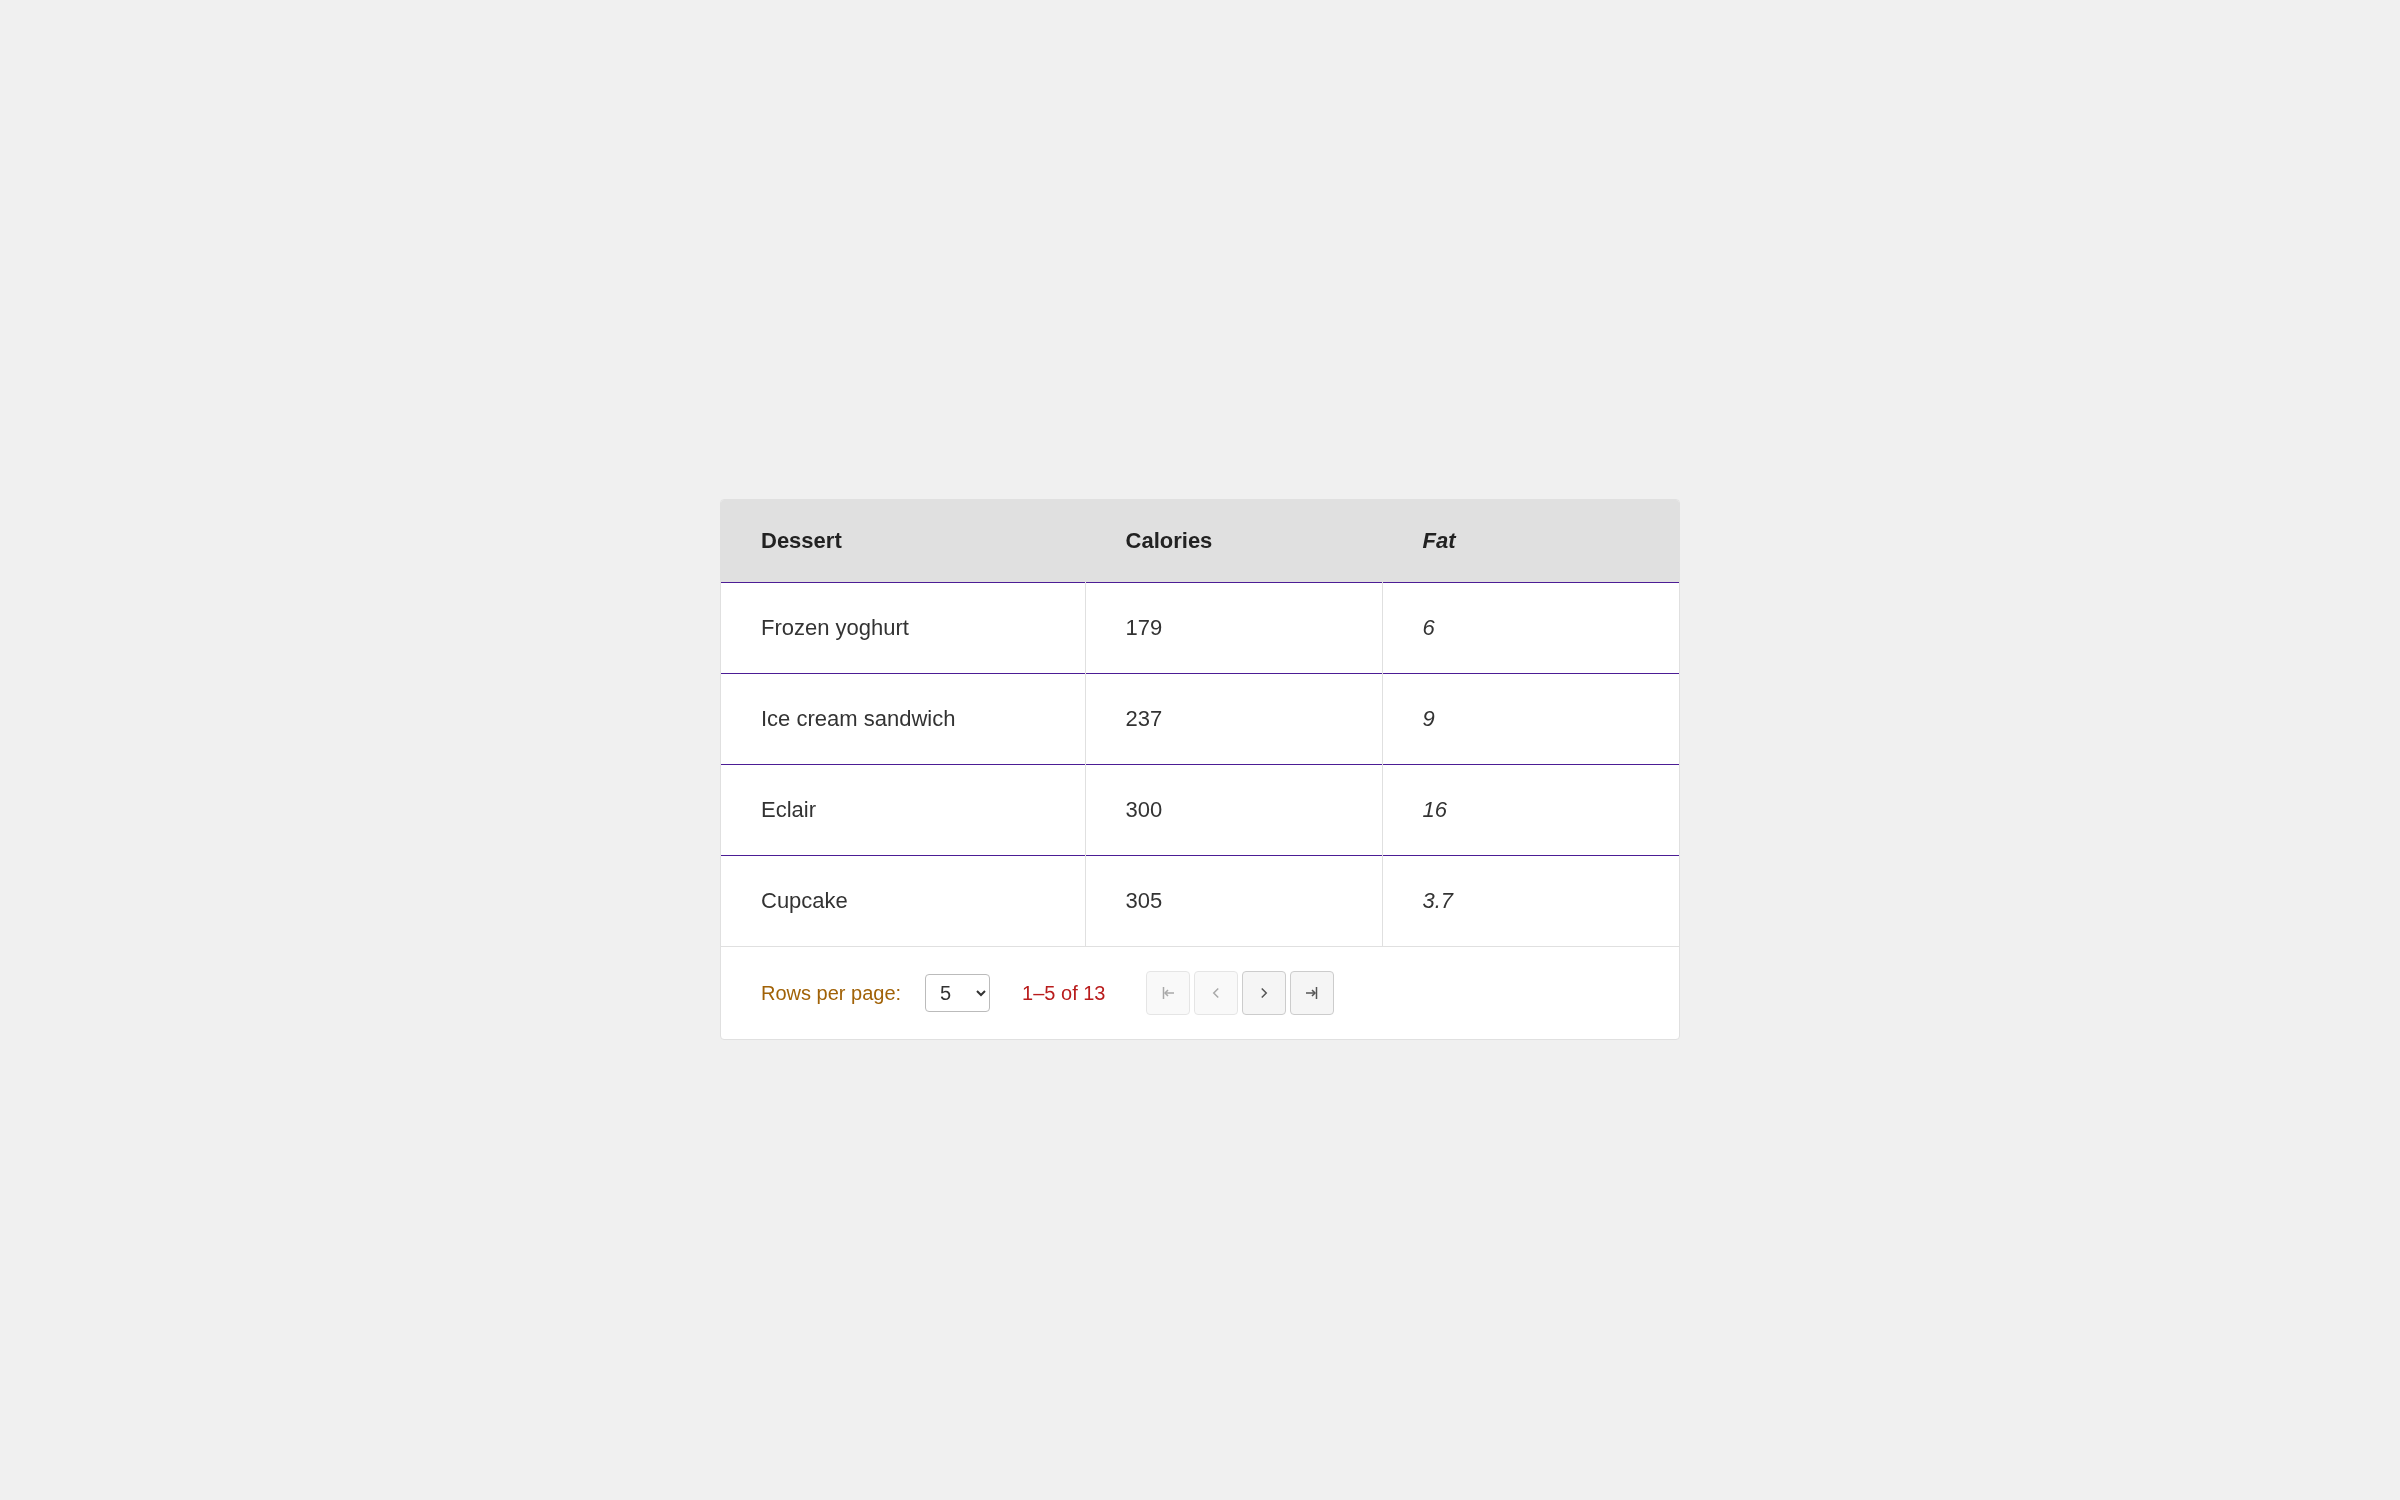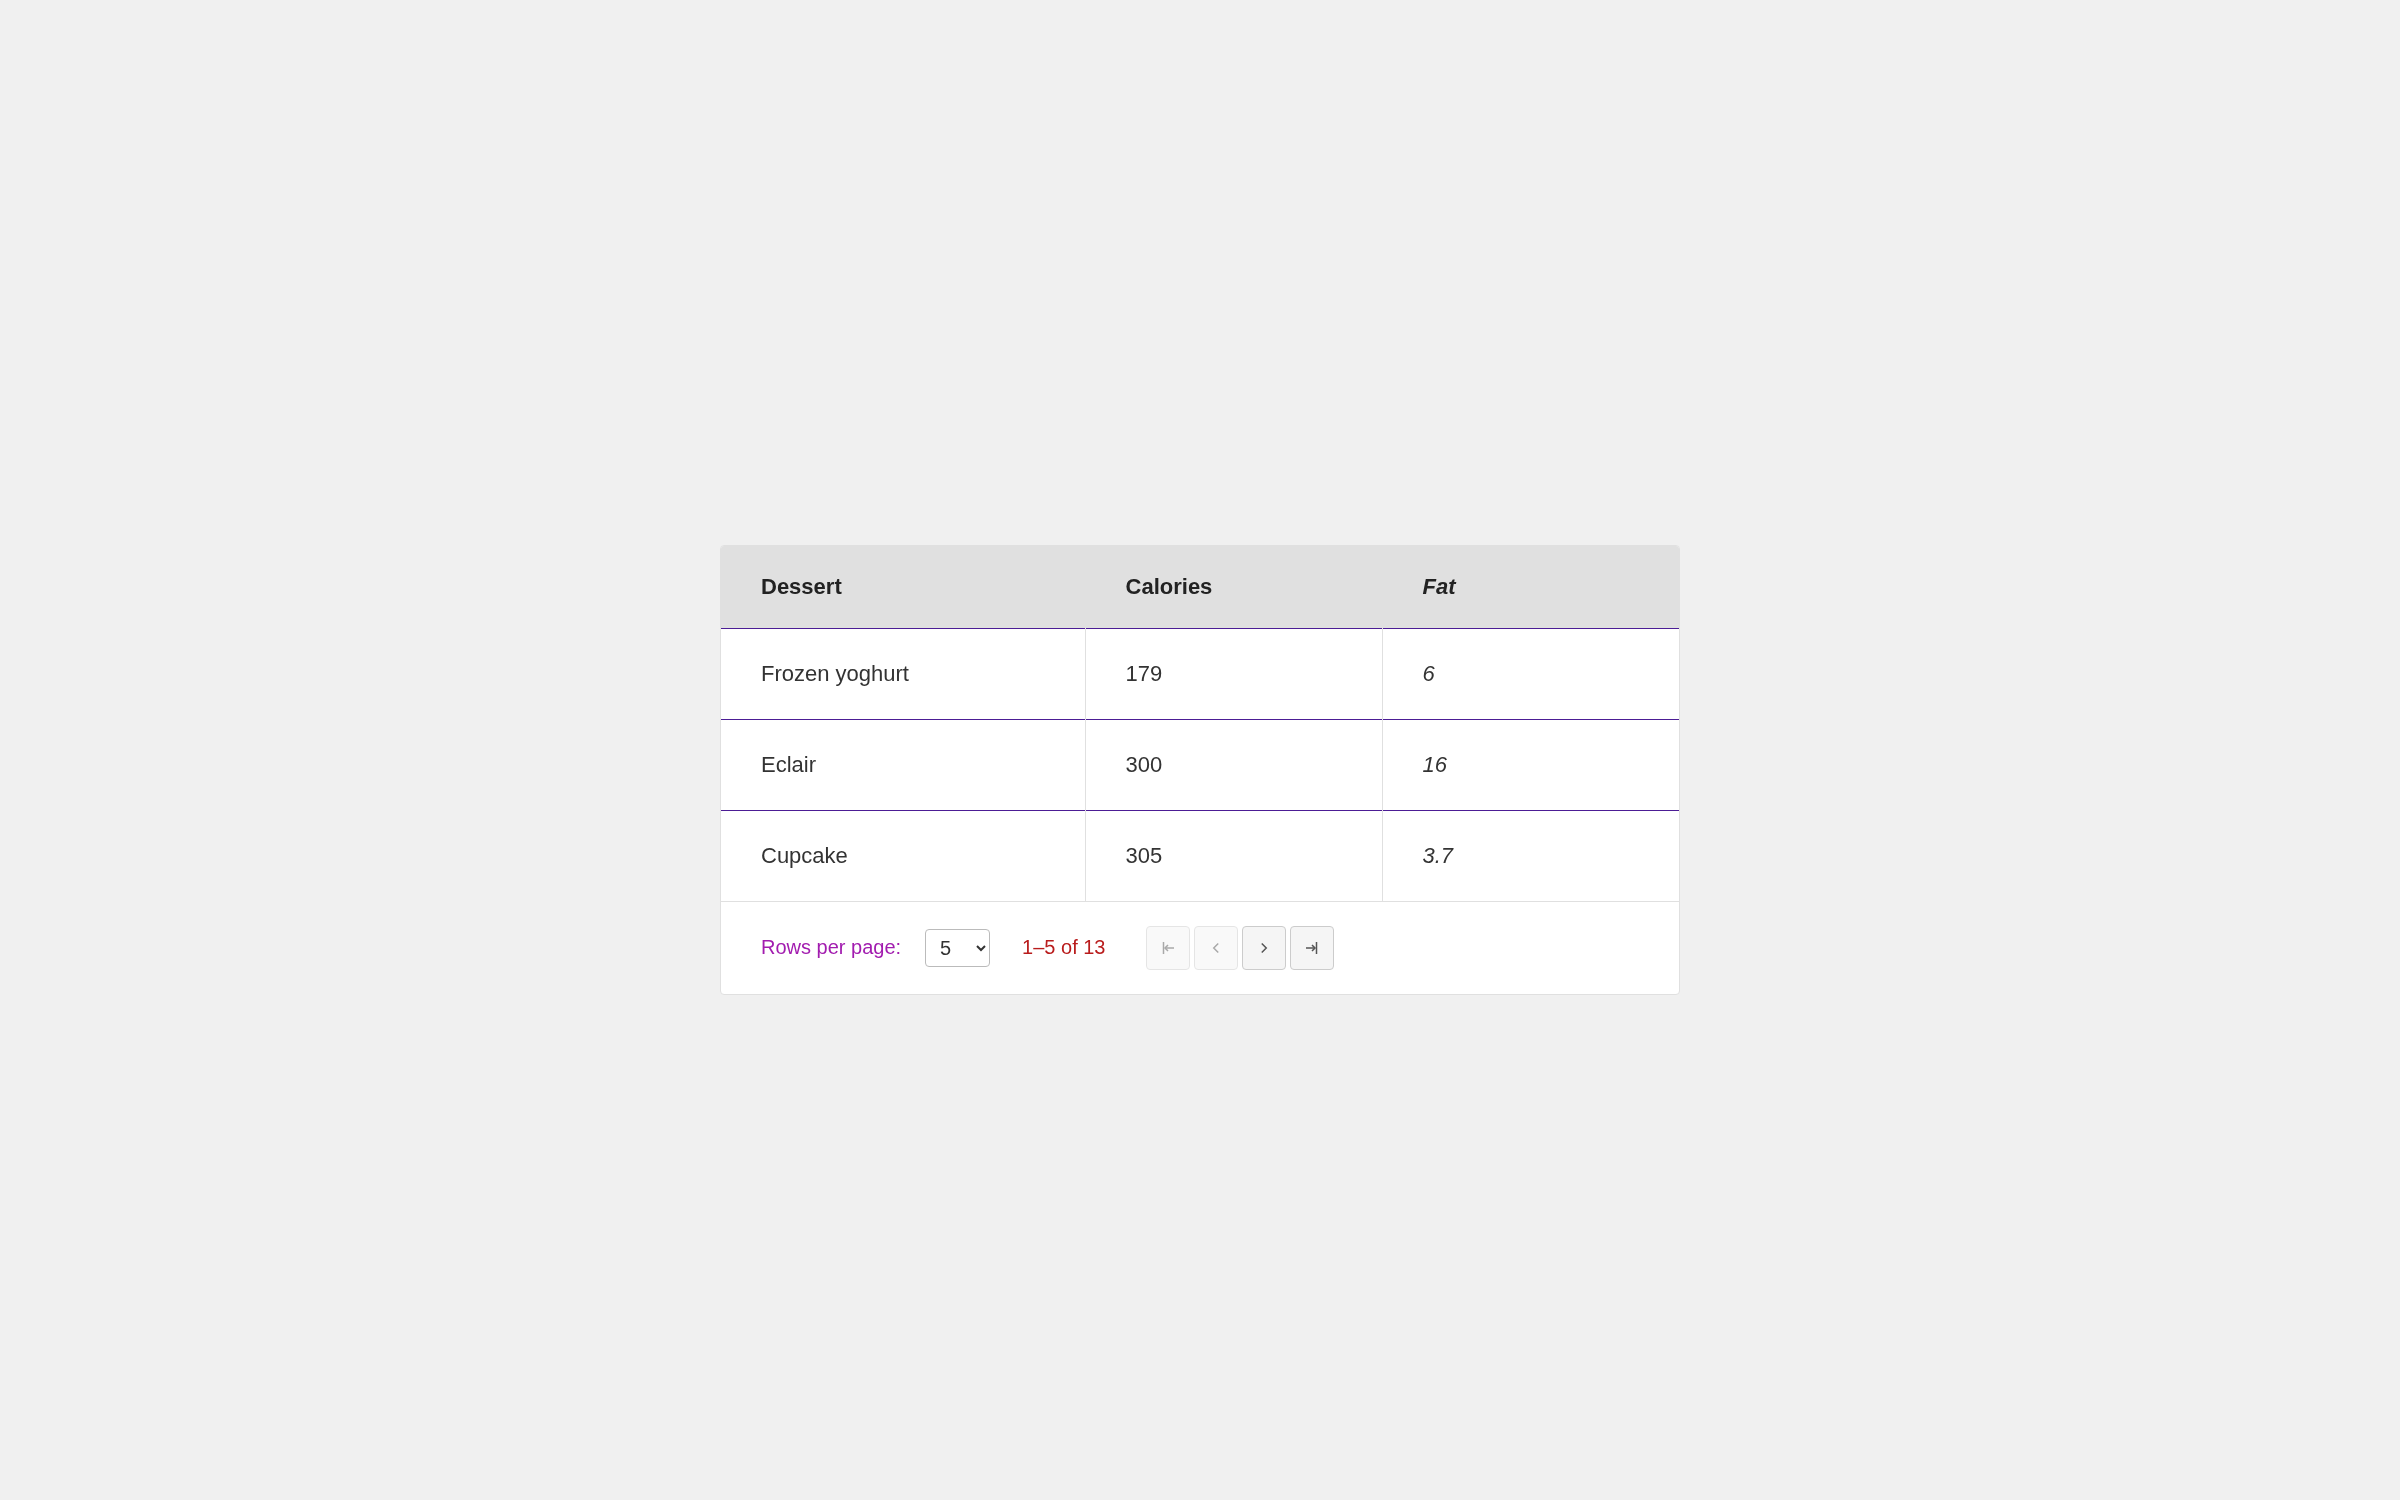--- a/index.html
+++ b/index.html
@@ -71,21 +71,21 @@
     .pagination-row {
       border-top: 1px solid #e0e0e0;
       padding: 24px 40px;
       display: flex;
       align-items: center;
       gap: 24px;
     }
 
     .rows-per-page-label {
       font-size: 20px;
-      color: #a21caf;
+      color: #a16207;
     }
 
     .rows-select {
       border: 1px solid #bbb;
       border-radius: 4px;
       padding: 6px 10px;
       font-size: 20px;
       color: #333;
       background: #fff;
       cursor: pointer;
@@ -143,20 +143,25 @@
         <th class="col-fat">Fat</th>
       </tr>
     </thead>
     <tbody id="table-body">
     <tr>
           <td class="col-dessert">Frozen yoghurt</td>
           <td class="col-calories">179</td>
           <td class="col-fat">6</td>
         </tr>
         <tr>
+          <td class="col-dessert">Ice cream sandwich</td>
+          <td class="col-calories">237</td>
+          <td class="col-fat">9</td>
+        </tr>
+        <tr>
           <td class="col-dessert">Eclair</td>
           <td class="col-calories">300</td>
           <td class="col-fat">16</td>
         </tr>
         <tr>
           <td class="col-dessert">Cupcake</td>
           <td class="col-calories">305</td>
           <td class="col-fat">3.7</td>
         </tr>
       </tbody>

